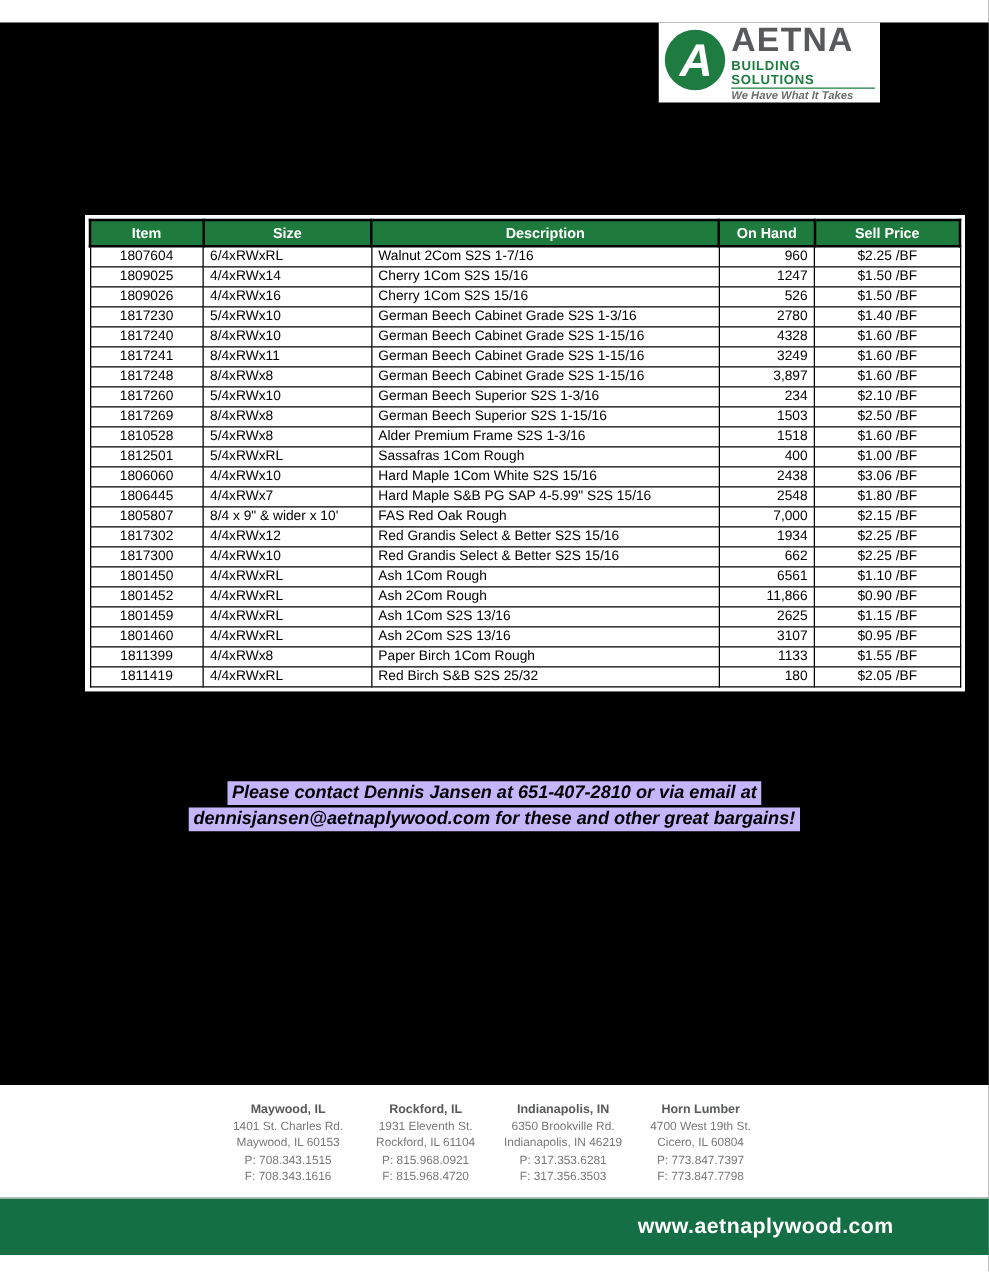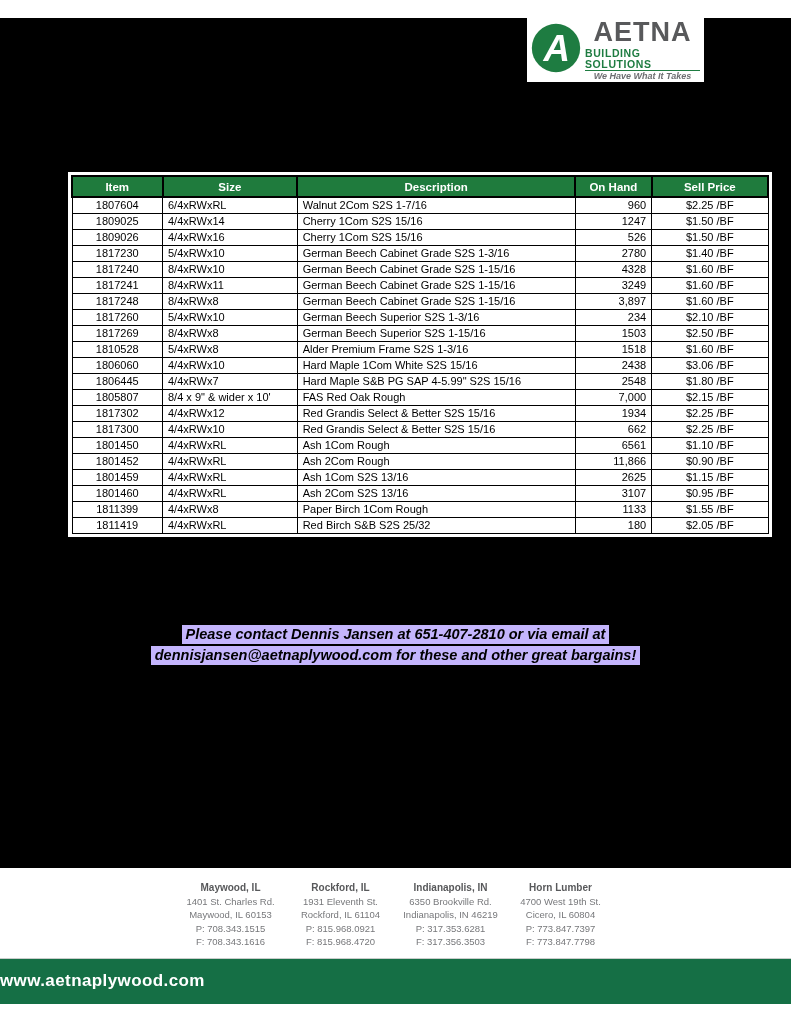--- a/index.html
+++ b/index.html
@@ -10,21 +10,21 @@
   
   .black-block{
     position:absolute;left:0;top:18px;width:791px;height:850px;background:#000;
   }
   
   .logo-patch{
     position:absolute;left:527px;top:0;width:177px;height:64px;background:#fff;
     display:flex;align-items:center;padding:2px 4px;box-sizing:border-box;
   }
   .logo-icon{flex:0 0 auto;margin-right:4px;}
-  .logo-text{display:flex;flex-direction:column;align-items:center;line-height:1;}
+  .logo-text{display:flex;flex-direction:column;align-items:flex-start;line-height:1;}
   .logo-brand{font-size:27px;font-weight:bold;color:#58595b;letter-spacing:1px;}
   .logo-sub{font-size:10.5px;font-weight:bold;color:var(--green-logo);letter-spacing:0.6px;margin-top:2px;border-bottom:1px solid var(--green-logo);padding-bottom:1px;}
   .logo-tag{font-size:9px;font-weight:bold;font-style:italic;color:#6d6e71;margin-top:1px;}
   
   .table-wrap{
     position:absolute;left:68px;top:154px;width:704px;
     border:3px solid #fff;background:#fff;box-sizing:border-box;
   }
   table{border-collapse:collapse;width:100%;table-layout:fixed;}
   th{
@@ -54,21 +54,21 @@
     display:flex;justify-content:center;text-align:center;
   }
   .location{min-width:110px;}
   .loc-name{font-size:10px;font-weight:bold;color:#58595b;line-height:13.5px;}
   .loc-line{font-size:9.5px;color:#77787b;line-height:13.5px;}
   
   .green-bar{
     position:absolute;left:0;top:958px;width:791px;height:46px;background:var(--green-bar);
     border-top:1px solid #c9cdcb;box-sizing:border-box;
     color:#fff;font-size:17px;font-weight:600;letter-spacing:0.4px;
-    line-height:44px;text-align:left;padding-right:76px;
+    line-height:44px;text-align:right;padding-right:76px;
   }
 </style>
 </head>
 <body>
 
 <div class="black-block">
 
   <div class="logo-patch">
     <span class="logo-icon">
       <svg width="50" height="50" viewBox="0 0 60 60">
@@ -164,20 +164,27 @@
             <td class="c-desc">German Beech Superior S2S 1-15/16</td>
             <td class="c-onhand">1503</td>
             <td class="c-price">$2.50  /BF</td>
           </tr>
           <tr>
             <td class="c-item">1810528</td>
             <td class="c-size">5/4xRWx8</td>
             <td class="c-desc">Alder Premium Frame S2S 1-3/16</td>
             <td class="c-onhand">1518</td>
             <td class="c-price">$1.60  /BF</td>
+          </tr>
+          <tr>
+            <td class="c-item">1812501</td>
+            <td class="c-size">5/4xRWxRL</td>
+            <td class="c-desc">Sassafras 1Com Rough</td>
+            <td class="c-onhand">400</td>
+            <td class="c-price">$1.00  /BF</td>
           </tr>
           <tr>
             <td class="c-item">1806060</td>
             <td class="c-size">4/4xRWx10</td>
             <td class="c-desc">Hard Maple 1Com White S2S 15/16</td>
             <td class="c-onhand">2438</td>
             <td class="c-price">$3.06  /BF</td>
           </tr>
           <tr>
             <td class="c-item">1806445</td>

